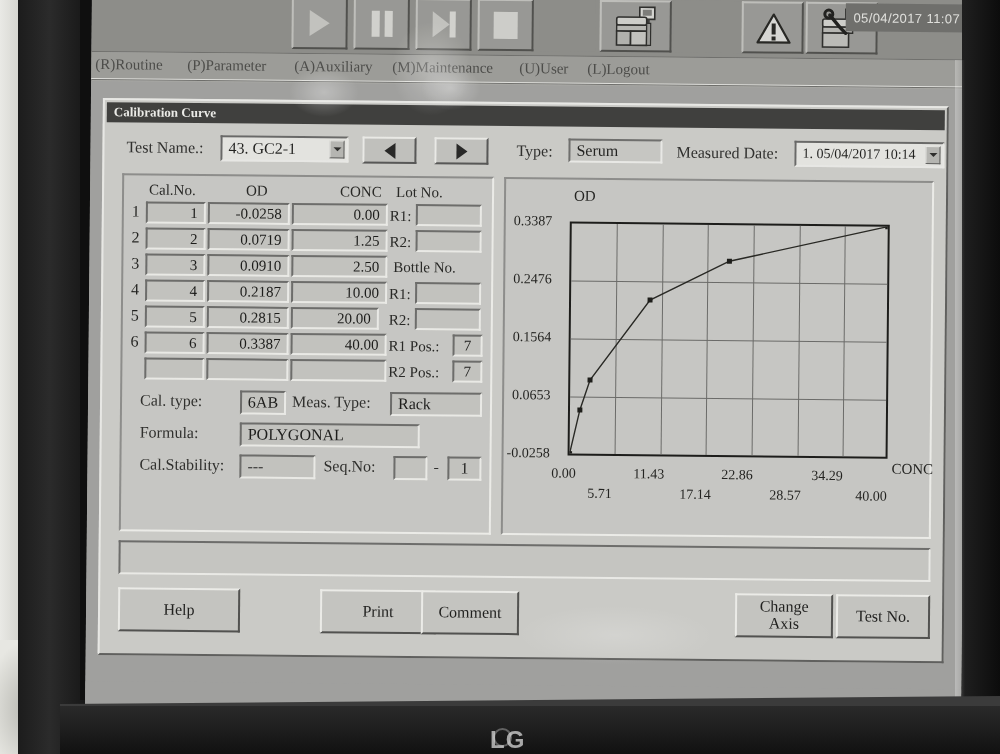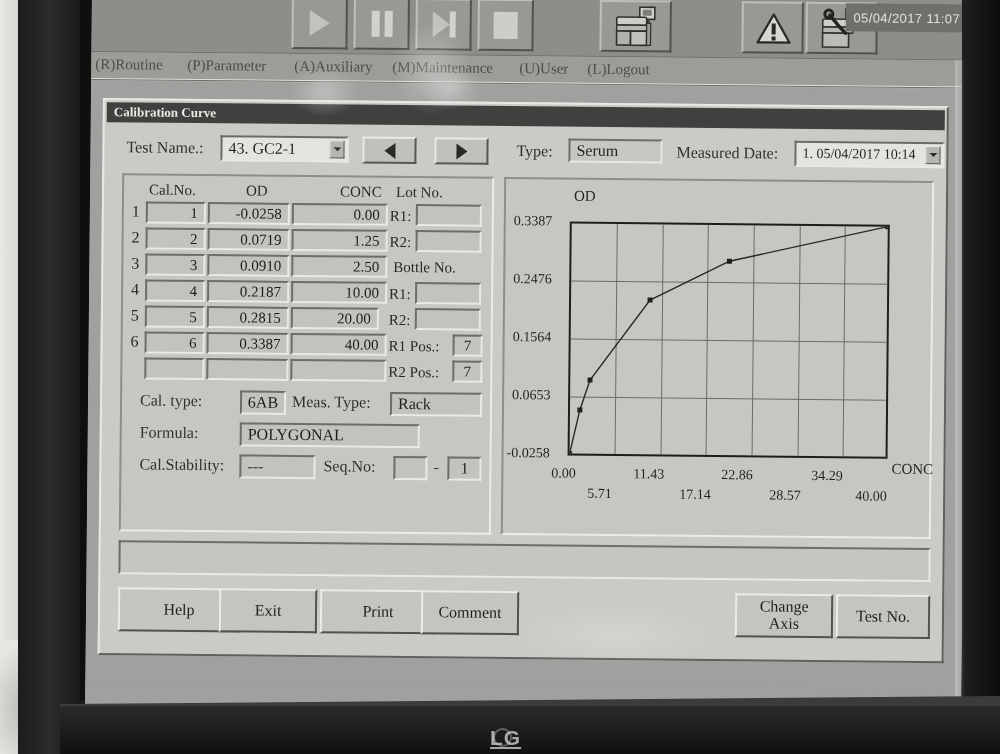--- a/index.html
+++ b/index.html
@@ -46,24 +46,23 @@
     position: absolute; left: 60px; top: 706px; width: 940px; height: 48px;
     background: linear-gradient(180deg,#2a2a2a,#111);
   }
   .bezel-bottom-top {
     position: absolute; left: 60px; top: 700px; width: 940px; height: 10px;
     background: #3b3b3b;
     transform: skewY(-0.5deg);
   }
   .lg-logo {
     position: absolute; left: 490px; top: 726px;
-    color: #d8d8d8; font-size: 21px; letter-spacing: 1px;
+    color: #d8d8d8; font-size: 24px; letter-spacing: 1px;
     font-family: "Liberation Sans", sans-serif; font-weight: bold;
     opacity: .75;
-    text-decoration: underline;
   }
   .lg-circle {
     position: absolute; left: 493px; top: 728px;
     width: 19px; height: 19px; border: 2px solid #9a9a9a; border-radius: 50%;
     opacity: .55;
   }
   .foot-shadow {
     position: absolute; left: 0px; top: 640px; width: 70px; height: 114px;
     background: radial-gradient(ellipse at 40% 60%, #b6b6b0, #e7e7e2 70%);
   }
@@ -532,23 +531,20 @@
                 <rect x="313.50" y="-2.50" width="5" height="5" fill="#181815"></rect>
               </svg>
           </div>
         </div>
 
         <div class="bigfield"></div>
 
         <div class="btn" style="left:18px;width:122px">
             <span>Help</span>
           </div>
-        <div class="btn" style="left:119px;width:98px">
-            <span>Exit</span>
-          </div>
         <div class="btn" style="left:220px;width:116px">
             <span>Print</span>
           </div>
         <div class="btn" style="left:321px;width:98px">
             <span>Comment</span>
           </div>
         <div class="btn" style="left:635px;width:98px">
             <span style="white-space:pre-line">Change
 Axis</span>
           </div>

